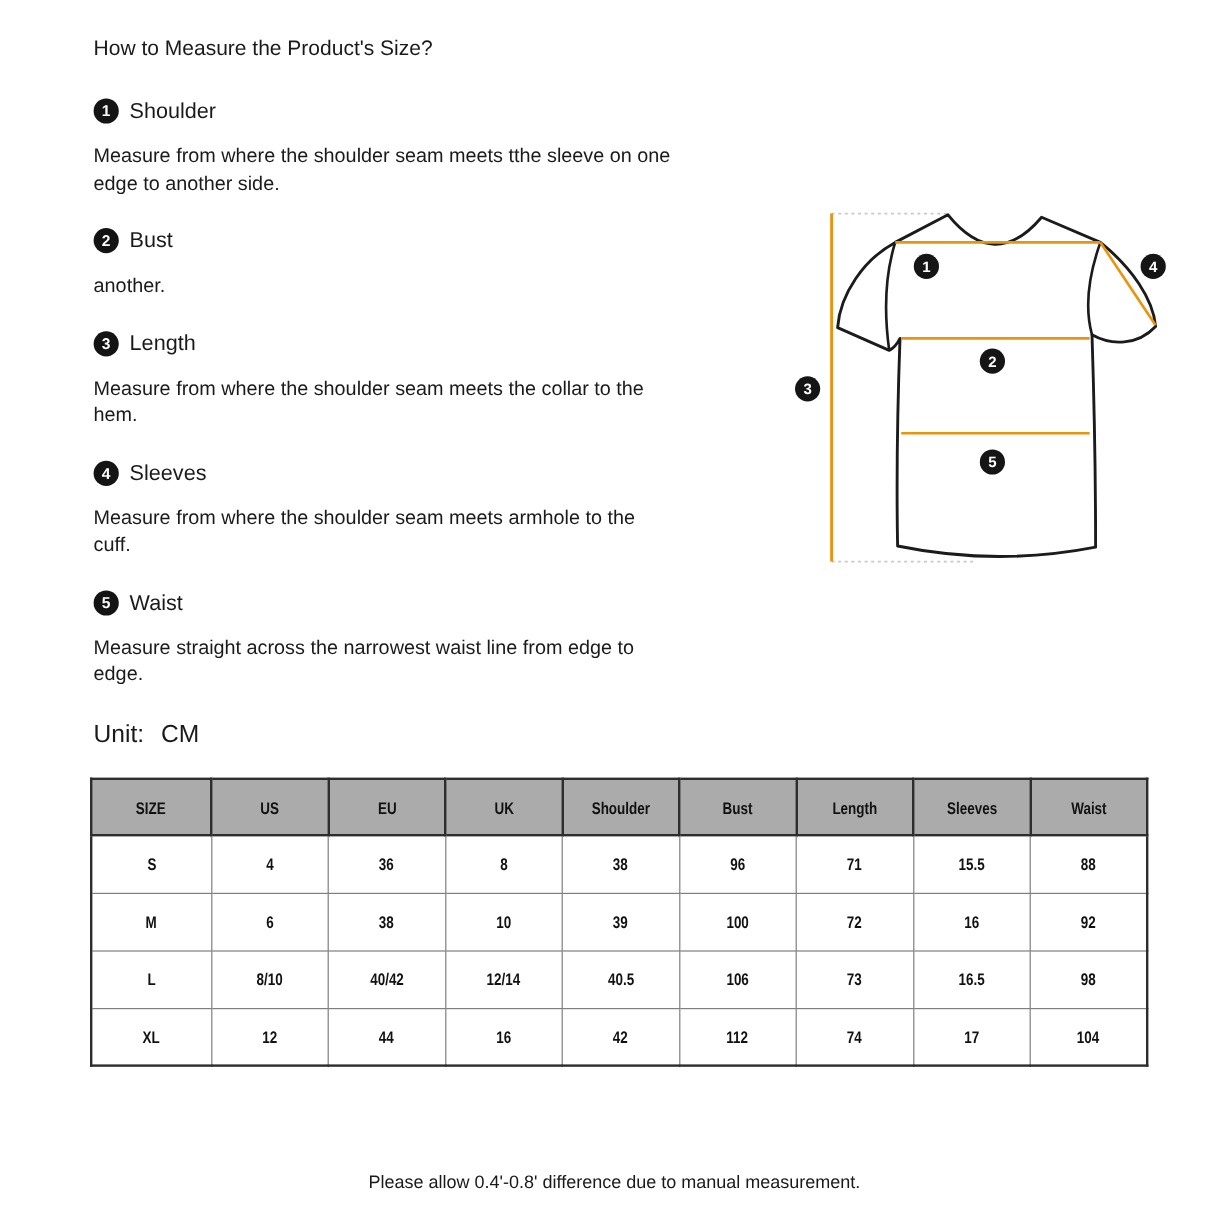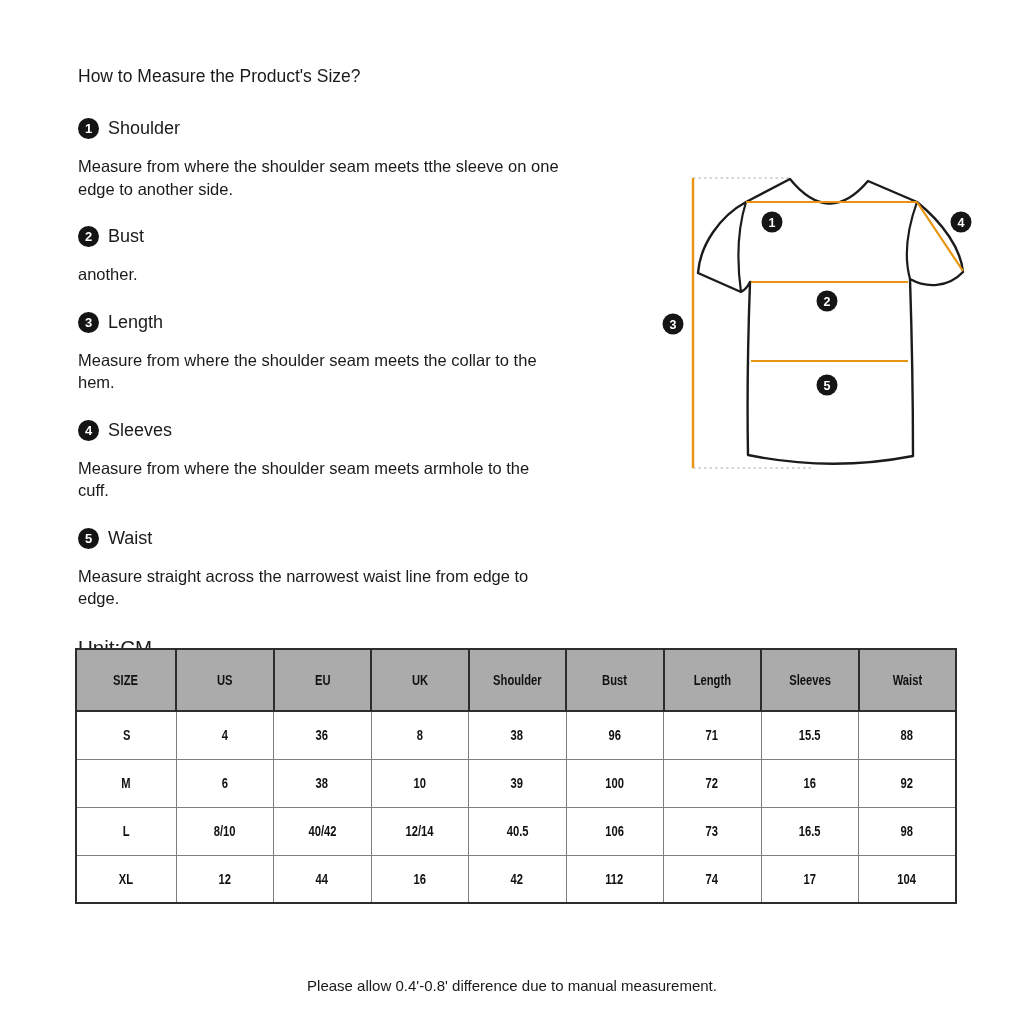--- a/index.html
+++ b/index.html
@@ -14,21 +14,20 @@
   .text-col {
     position: absolute;
     left: 78px; top: 30px;
     width: 548px;
   }
   .page-title {
     font-size: 17.5px;
     line-height: 21px;
     font-weight: 400;
     margin-bottom: 31px;
-    margin-top: 36px;
   }
   .item-head {
     display: flex;
     align-items: center;
     gap: 9px;
     height: 21px;
     margin-bottom: 16px;
   }
   .badge {
     display: inline-flex;
@@ -46,20 +45,21 @@
   .item-desc {
     font-size: 16.5px;
     line-height: 22.5px;
     margin-bottom: 26px;
   }
   .unit-line {
     margin-top: 10px;
     font-size: 20.5px;
     line-height: 24px;
     display: flex;
+    gap: 14px;
   }
 
   
   .diagram {
     position: absolute;
     left: 645px; top: 145px;
     width: 379px; height: 356px;
   }
   .diagram svg { display: block; }
 
@@ -67,21 +67,21 @@
   .table-wrap { position: absolute; left: 75px; top: 648px; width: 880px; }
   table.size-chart {
     border-collapse: collapse;
     table-layout: fixed;
     width: 880px;
     border: 2px solid #2d2d2d;
   }
   table.size-chart th {
     background: #ABABAB;
     border: 2px solid #2d2d2d;
-    height: 62px;
+    height: 47px;
     font-size: 14px;
     text-align: center;
     vertical-align: middle;
     color: #111111;
   }
   table.size-chart td {
     border: 1px solid #7f7f7f;
     height: 48px;
     font-size: 14px;
     text-align: center;

